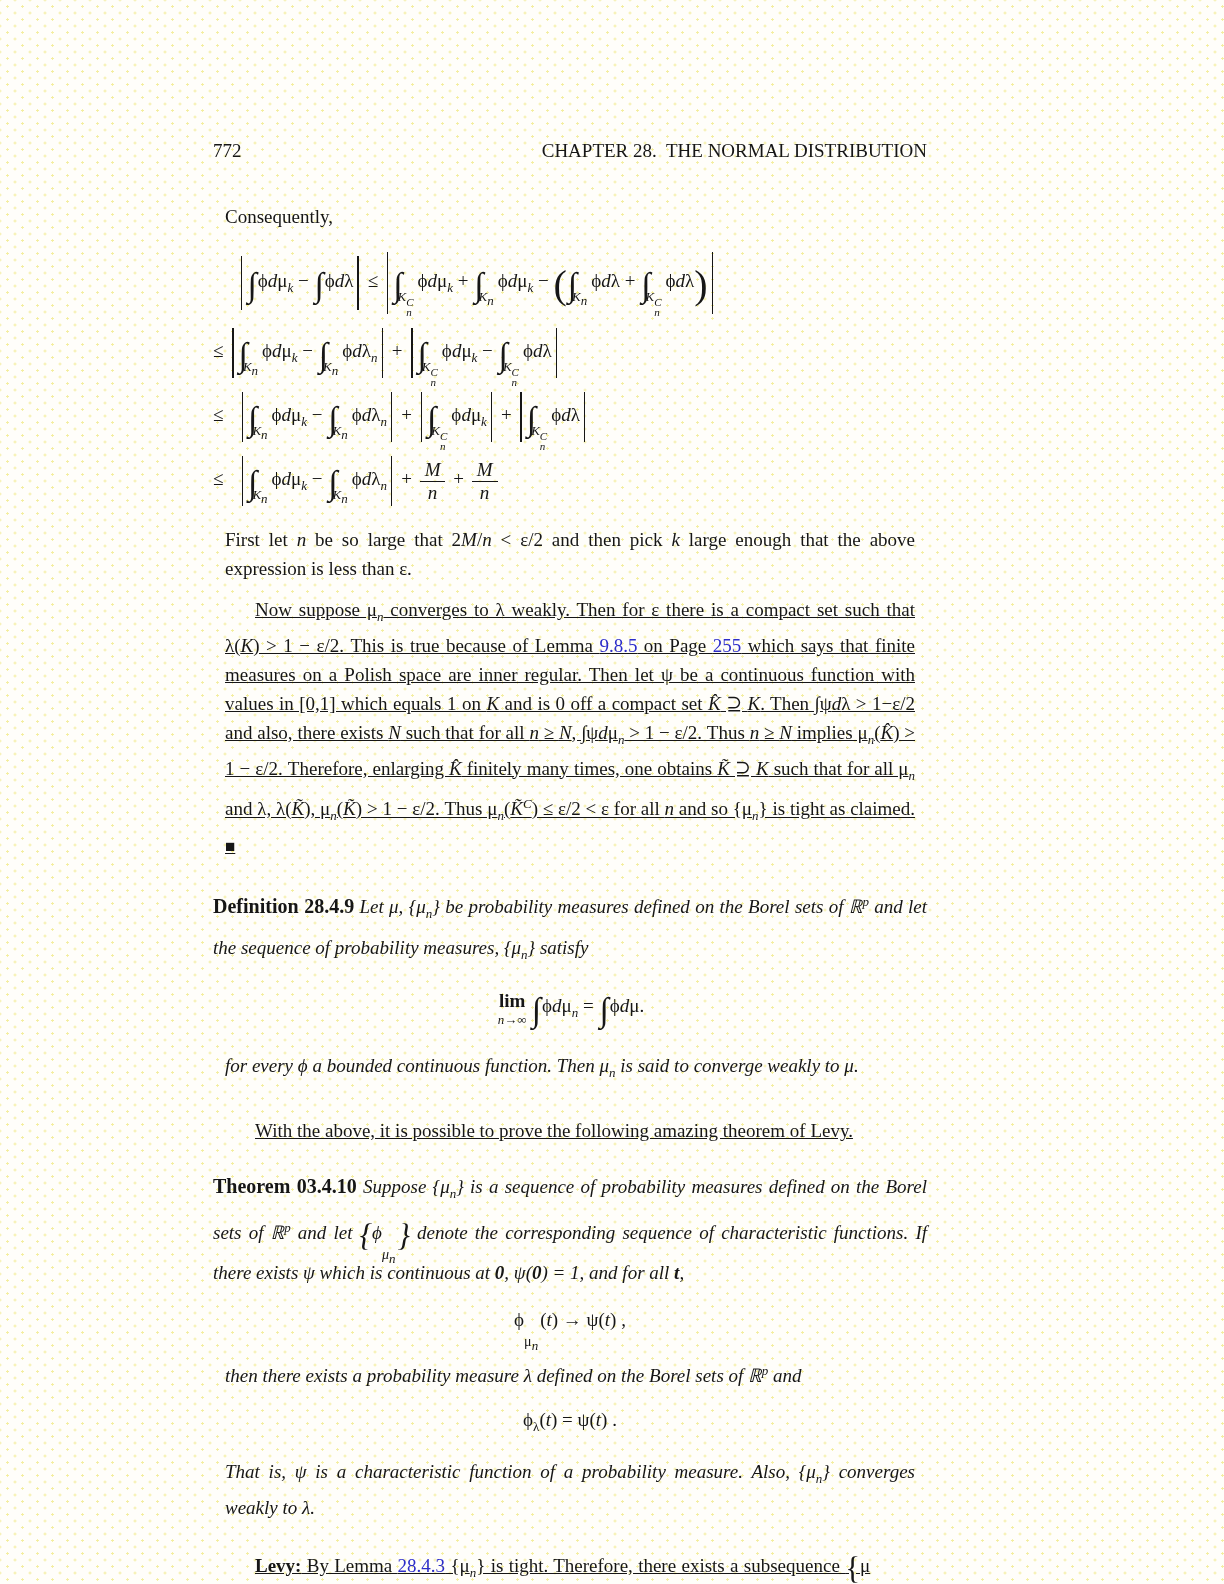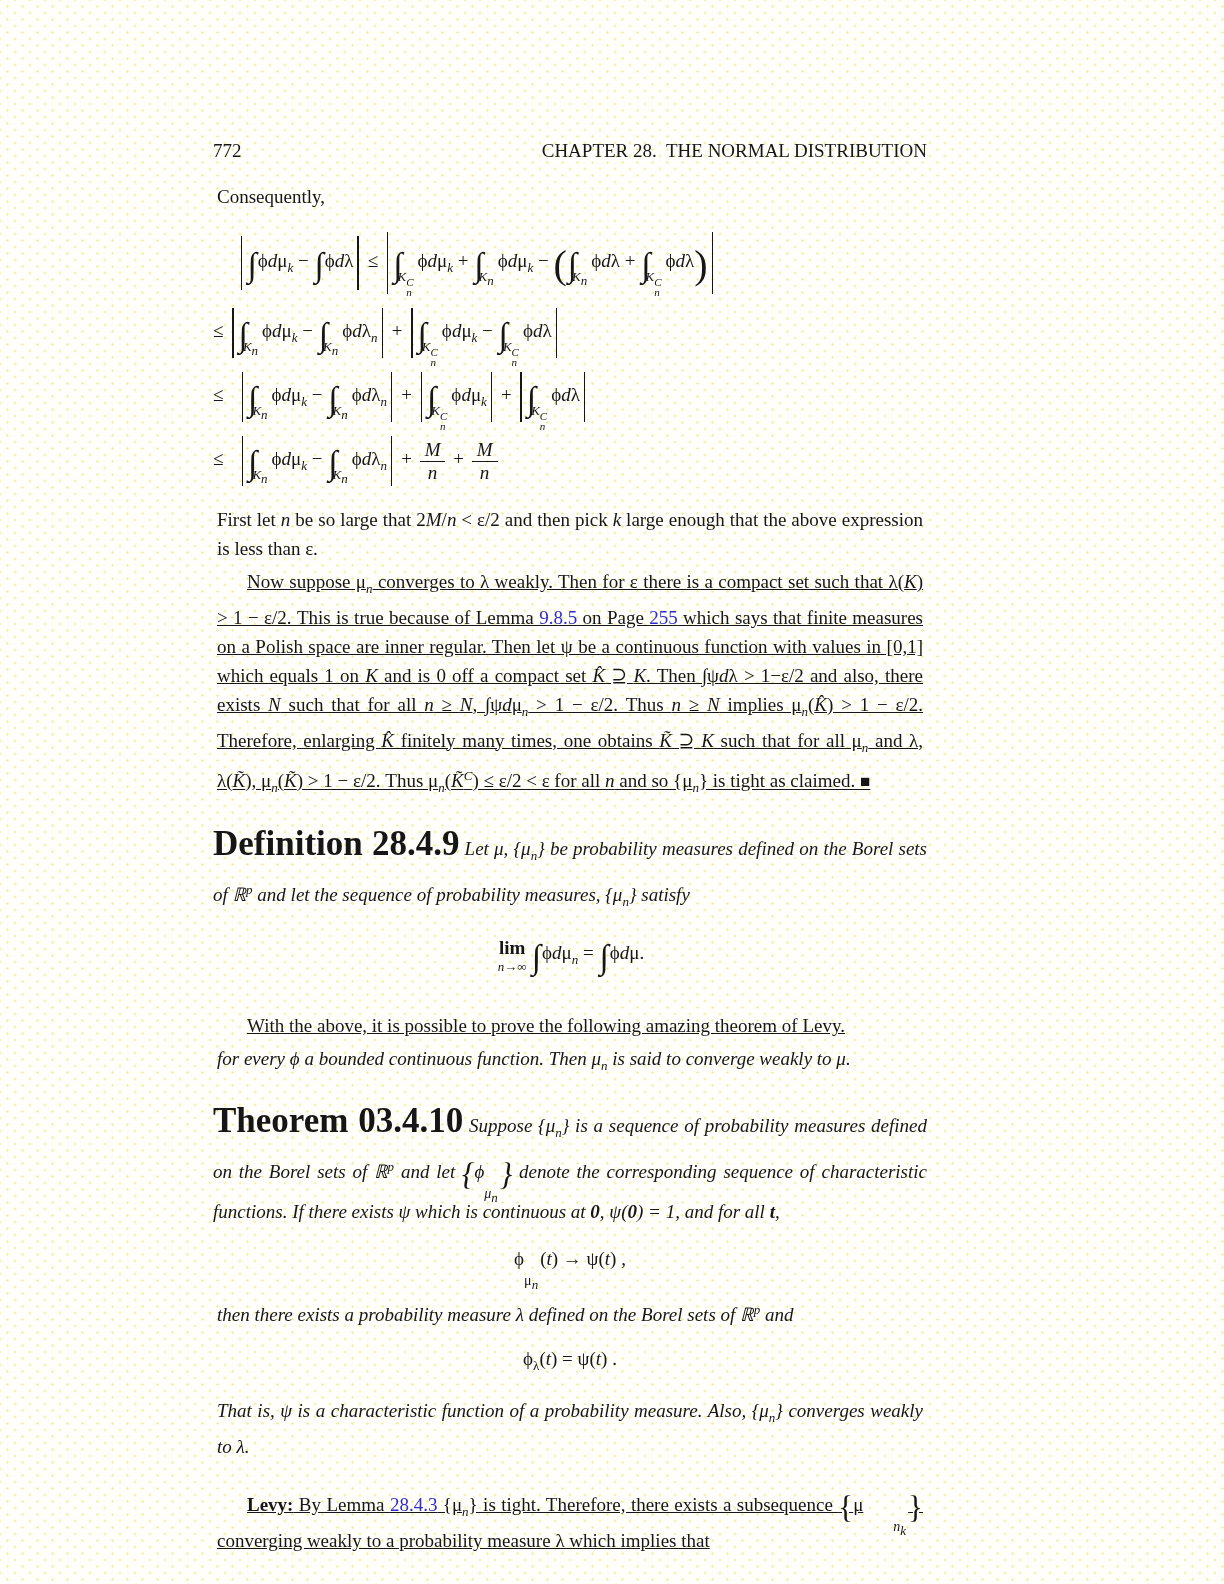--- a/index.html
+++ b/index.html
@@ -11,27 +11,27 @@
     color:var(--text);
     background-color:#fffefa;
     background-image:
       radial-gradient(var(--dot) 1.1px, rgba(0,0,0,0) 1.5px),
       radial-gradient(var(--dot) 1.1px, rgba(0,0,0,0) 1.5px);
     background-size:15px 13px;
     background-position:0 0, 7.5px 6.5px;
   }
   .col { margin-left:213px; width:714px; padding-top:140px; }
   .pagehead { display:flex; justify-content:space-between; align-items:baseline;
-    font-size:19px; margin-bottom:20px; }
-  .body { font-size:19px; line-height:29px; margin:4px; text-align:justify; }
+    font-size:19px; margin-bottom:40px; }
+  .body { font-size:19px; line-height:29px; margin:12px; text-align:justify; }
   .ind { text-indent:30px;text-decoration:underline; }
   .ital { font-style:italic; }
   .sp  { margin-top:29px; }
   .thmpar { margin:24px 0 4px; font-size:19px; line-height:34px; text-align:justify; }
-  .thmlabel { font-weight:bold; font-style:normal; font-size:35px; }
+  .thmlabel { font-weight:bold; font-style:normal; font-size:20px; }
   .thmtext { font-style:italic; }
   .eqchain { margin:14px 0 12px; }
   .eqrow { font-size:19px; line-height:1; padding:7px 0; white-space:nowrap; }
   .r1 { margin-left:24px; }
   .r2 { }
   .g { font-style:italic; font-size:34px; vertical-align:-9px; padding:0 1px; }
   .il  { display:inline-block; font-size:13px; position:relative; top:14px; margin:0 4px 0 -6px; }
   .il2 { display:inline-block; font-size:14px; position:relative; top:20px; margin-right:2px; }
   .ss  { display:inline-flex; flex-direction:column; line-height:10px; font-size:11px; vertical-align:-5px; }
   .ss i { display:block; }
@@ -90,23 +90,23 @@
     </div>
 
     <p class="body">First let <i>n</i> be so large that 2<i>M</i>/<i>n</i> &lt; ε/2 and then pick <i>k</i> large enough that the above expression is less than ε.</p>
     <p class="body ind">Now suppose μ<sub><i>n</i></sub> converges to λ weakly. Then for ε there is a compact set such that λ(<i>K</i>) &gt; 1 − ε/2. This is true because of Lemma <a class="ref">9.8.5</a> on Page <a class="ref">255</a> which says that finite measures on a Polish space are inner regular. Then let ψ be a continuous function with values in [0,1] which equals 1 on <i>K</i> and is 0 off a compact set <i>K̂</i> ⊇ <i>K</i>. Then ∫ψ<i>d</i>λ &gt; 1−ε/2 and also, there exists <i>N</i> such that for all <i>n</i> ≥ <i>N</i>, ∫ψ<i>d</i>μ<sub><i>n</i></sub> &gt; 1 − ε/2. Thus <i>n</i> ≥ <i>N</i> implies μ<sub><i>n</i></sub>(<i>K̂</i>) &gt; 1 − ε/2. Therefore, enlarging <i>K̂</i> finitely many times, one obtains <i>K̃</i> ⊇ <i>K</i> such that for all μ<sub><i>n</i></sub> and λ, λ(<i>K̃</i>), μ<sub><i>n</i></sub>(<i>K̃</i>) &gt; 1 − ε/2. Thus μ<sub><i>n</i></sub>(<i>K̃</i><sup><i>C</i></sup>) ≤ ε/2 &lt; ε for all <i>n</i> and so {μ<sub><i>n</i></sub>} is tight as claimed. <span class="qed">■</span></p>
 
     <p class="thmpar">
       <span class="thmlabel">Definition 28.4.9</span>
       <span class="thmtext">Let μ, {μ<sub><i>n</i></sub>} be probability measures defined on the Borel sets of ℝ<sup><i>p</i></sup> and let the sequence of probability measures, {μ<sub><i>n</i></sub>} satisfy</span>
     </p>
     <div class="display"><span class="lim"><b class="lu">lim</b><b class="ll"><i>n</i>→∞</b></span><i class="g">∫</i>ϕ<i>d</i>μ<sub><i>n</i></sub> = <i class="g">∫</i>ϕ<i>d</i>μ.</div>
+    <p class="body ital">for every ϕ a bounded continuous function. Then μ<sub><i>n</i></sub> is said to converge weakly to μ.</p>
+
     <p class="body ind sp">With the above, it is possible to prove the following amazing theorem of Levy.</p>
-
-    <p class="body ital">for every ϕ a bounded continuous function. Then μ<sub><i>n</i></sub> is said to converge weakly to μ.</p>
 
     <p class="thmpar">
       <span class="thmlabel">Theorem 03.4.10</span>
       <span class="thmtext">Suppose {μ<sub><i>n</i></sub>} is a sequence of probability measures defined on the Borel sets of ℝ<sup><i>p</i></sup> and let <span class="bigbr">{</span>ϕ<span class="il2">μ<sub><i>n</i></sub></span><span class="bigbr">}</span> denote the corresponding sequence of characteristic functions. If there exists ψ which is continuous at <b>0</b>, ψ(<b>0</b>) = 1, and for all <b><i>t</i></b>,</span>
     </p>
     <div class="display">ϕ<span class="il2">μ<sub><i>n</i></sub></span>(<i>t</i>) → ψ(<i>t</i>) ,</div>
     <p class="body ital">then there exists a probability measure λ defined on the Borel sets of ℝ<sup><i>p</i></sup> and</p>
     <div class="display">ϕ<sub>λ</sub>(<i>t</i>) = ψ(<i>t</i>) .</div>
     <p class="body ital">That is, ψ is a characteristic function of a probability measure. Also, {μ<sub><i>n</i></sub>} converges weakly to λ.</p>
 

